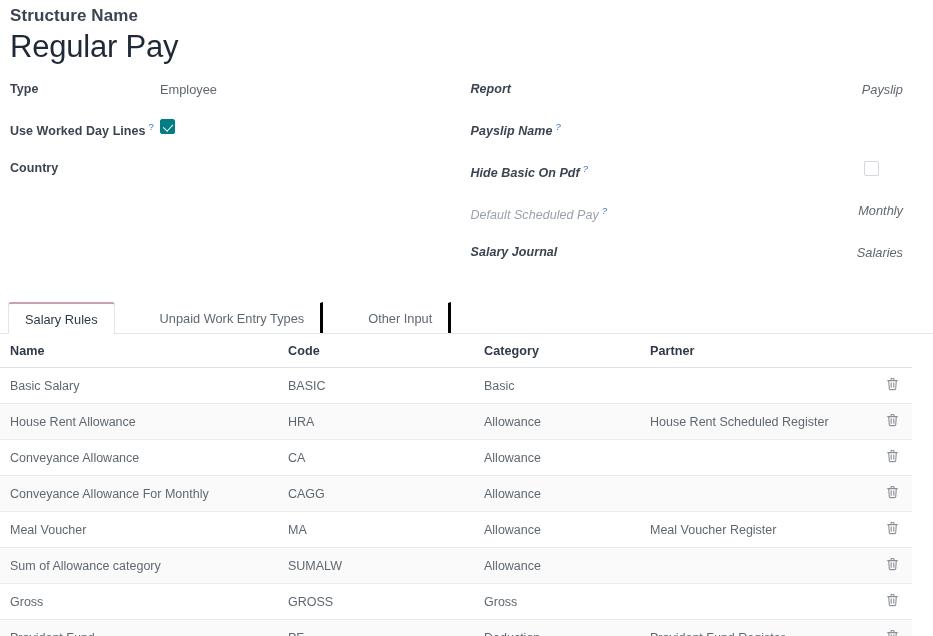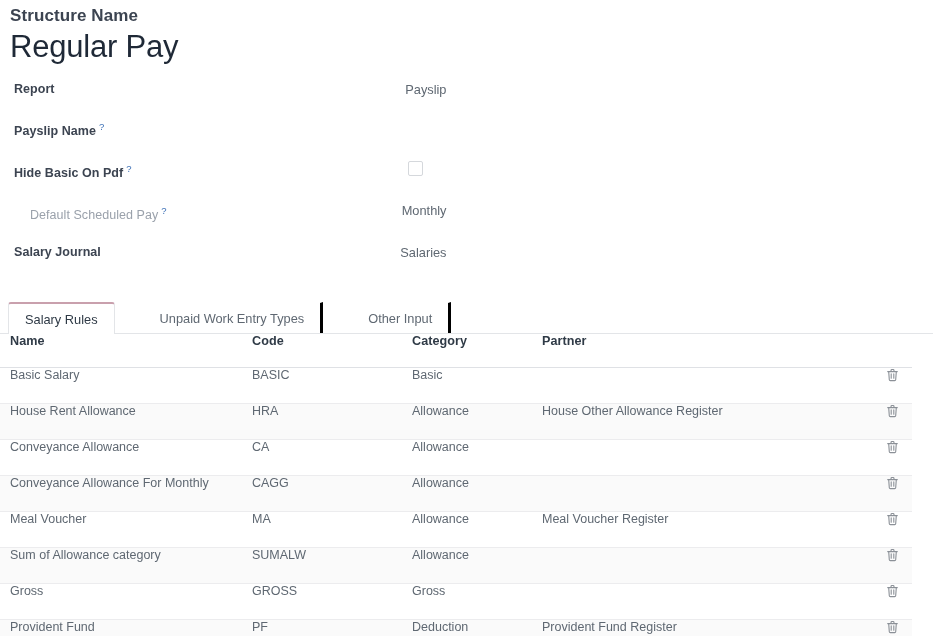--- a/index.html
+++ b/index.html
@@ -20,28 +20,28 @@
     letter-spacing: .1px; line-height: 16px;
   }
   .struct-title {
     font-size: 31px; font-weight: 400; color: #1f2937;
     line-height: 42px; margin-top: 2px; letter-spacing: -.2px;
   }
 
   
   .sheet { display: flex; margin-top: 12px; padding: 0 10px; }
   .col { width: 50%; }
-  .col.right { padding-left: 2px; }
+  .col.right { padding-left: 2px; font-style: italic; }
 
   .fld { display: flex; align-items: flex-start; margin-bottom: 18px; }
   .fld .lbl {
     font-size: 12.5px; font-weight: 700; color: #3c4451;
     line-height: 19px; letter-spacing: .05px;
   }
-  .fld .lbl.muted { color: #9aa1ab; font-weight: 400; margin-left: 16px; }
+  .fld .lbl.muted { color: #9aa1ab; font-weight: 400; }
   .fld .val {
     font-size: 12.8px; font-weight: 400; color: #5f6872;
     line-height: 19px;
   }
 
   
   .col.left .lbl { width: 150px; flex: 0 0 150px; }
   .col.left .val { flex: 1; }
 
   
@@ -85,21 +85,21 @@
   }
   .tab.active {
     color: #2f3a46; background: #ffffff;
     border-color: #e3e5e8; border-top: 2px solid #c9a0ad;
     margin-bottom: -1px; border-radius: 3px 3px 0 0;
   }
   .tab:not(.active) { border-right: 3px solid #000000; }
 
   
   .list { width: 933px; }
-  .lrow { display: flex; width: 912px; }
+  .lrow { display: flex; align-items: center; width: 912px; gap: 36px; }
   .lhead {
     height: 34px; border-bottom: 1px solid #dfe1e5; background:#fff;
   }
   .lhead .c {
     font-size: 12.6px; font-weight: 700; color: #2f3a46; letter-spacing:.05px;
   }
   .lbody .lrow {
     height: 36px; border-bottom: 1px solid #ececee;
     font-size: 12.5px; color: #5f6872;
   }
@@ -121,20 +121,42 @@
 
 <div class="page">
 
   <div class="form-top">
     <div class="struct-label">Structure Name</div>
     <div class="struct-title">Regular Pay</div>
   </div>
 
   <div class="sheet">
 
+    <div class="col left">
+
+      <div class="fld">
+        <div class="lbl">Type</div>
+        <div class="val">Employee</div>
+      </div>
+
+      <div class="fld">
+        <div class="lbl">
+          <span>Use Worked Day Lines</span><span class="qmark">?</span>
+        </div>
+        <div class="cb-wrap">
+          <span class="cb on"></span>
+        </div>
+      </div>
+
+      <div class="fld">
+        <div class="lbl">Country</div>
+        <div class="val"></div>
+      </div>
+
+    </div>
 
     <div class="col right">
 
       <div class="fld">
         <div class="lbl">Report</div>
         <div class="val">Payslip</div>
       </div>
 
       <div class="fld">
         <div class="lbl">
@@ -193,21 +215,21 @@
             <div class="c c-trash"><span class="trash-btn"><svg width="13" height="14" viewBox="0 0 13 14" fill="none">
                   <path d="M1.7 3.6h9.6M5 3.6V2.4a.9.9 0 0 1 .9-.9h1.2a.9.9 0 0 1 .9.9v1.2" stroke="#8b9097" stroke-width="1.1" stroke-linecap="round"></path>
                   <path d="M2.7 3.6l.6 8.1a1 1 0 0 0 1 .9h4.4a1 1 0 0 0 1-.9l.6-8.1" stroke="#8b9097" stroke-width="1.1" stroke-linejoin="round"></path>
                   <path d="M5.2 5.9v4.3M7.8 5.9v4.3" stroke="#8b9097" stroke-width="1.1" stroke-linecap="round"></path>
                 </svg></span></div>
           </div>
           <div class="lrow">
             <div class="c c-name">House Rent Allowance</div>
             <div class="c c-code">HRA</div>
             <div class="c c-category">Allowance</div>
-            <div class="c c-partner">House Other Allowance Register</div>
+            <div class="c c-partner">House Rent Scheduled Register</div>
             <div class="c c-trash"><span class="trash-btn"><svg width="13" height="14" viewBox="0 0 13 14" fill="none">
                   <path d="M1.7 3.6h9.6M5 3.6V2.4a.9.9 0 0 1 .9-.9h1.2a.9.9 0 0 1 .9.9v1.2" stroke="#8b9097" stroke-width="1.1" stroke-linecap="round"></path>
                   <path d="M2.7 3.6l.6 8.1a1 1 0 0 0 1 .9h4.4a1 1 0 0 0 1-.9l.6-8.1" stroke="#8b9097" stroke-width="1.1" stroke-linejoin="round"></path>
                   <path d="M5.2 5.9v4.3M7.8 5.9v4.3" stroke="#8b9097" stroke-width="1.1" stroke-linecap="round"></path>
                 </svg></span></div>
           </div>
           <div class="lrow">
             <div class="c c-name">Conveyance Allowance</div>
             <div class="c c-code">CA</div>
             <div class="c c-category">Allowance</div>

